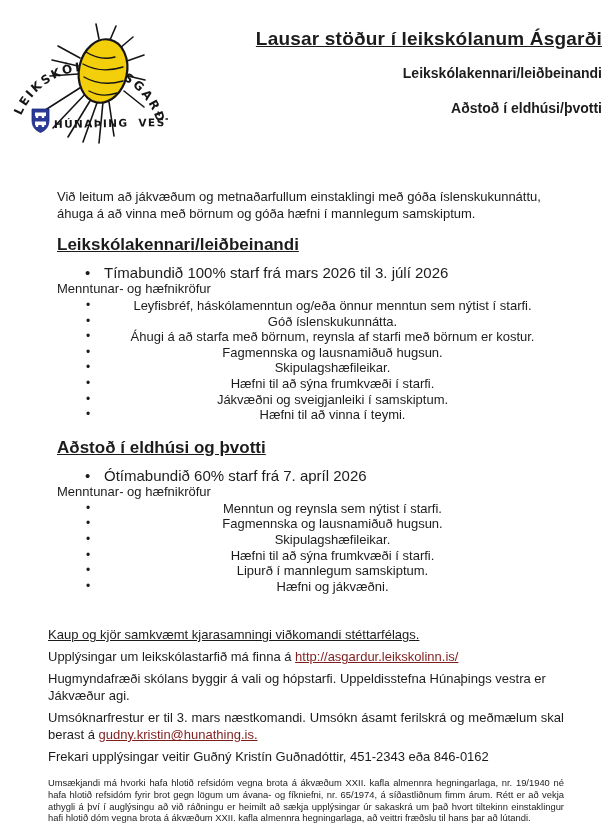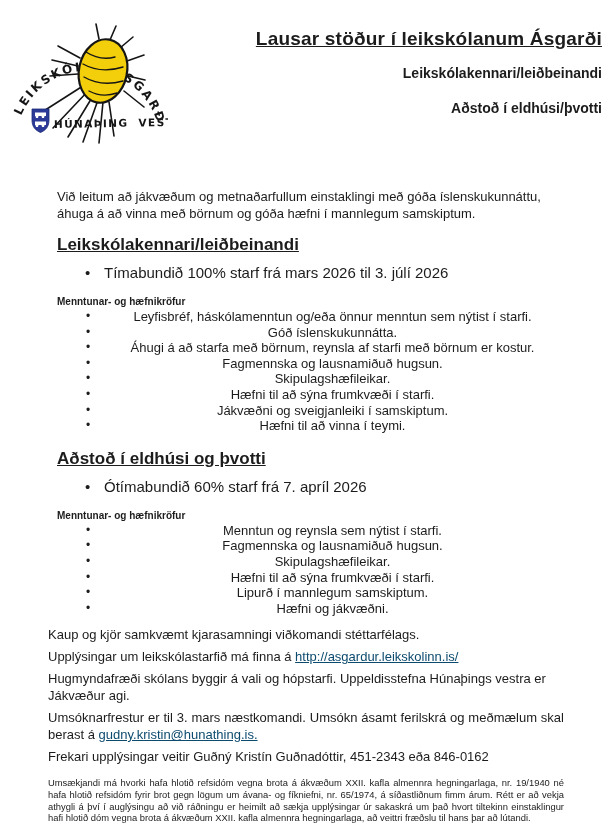--- a/index.html
+++ b/index.html
@@ -61,23 +61,22 @@
     font-weight: normal;
     position: relative;
   }
   ul.position-list li::before {
     content: "•";
     position: absolute;
     left: -19px;
     font-size: 15px;
   }
   .req-heading {
-    margin-top: 15px;
-    font-size: 10px;
-    font-weight: bold;
+    font-size: 13px;
+    font-weight: normal;
   }
   ul.req-list {
     margin-top: 2px;
     padding-left: 48px;
     list-style: none;
   }
   ul.req-list li {
     font-size: 13px;
     line-height: 15.6px;
     position: relative;
@@ -90,24 +89,24 @@
     font-size: 12px;
   }
   .section-2 { margin-top: 15px; }
   
   .footer { padding: 0 38px 0 48px; }
   .footer p.fline {
     font-size: 13px;
     line-height: 17px;
     margin-top: 5px;
   }
-  .footer p.fline.first { margin-top: 10px; }
+  .footer p.fline.first { margin-top: 32px; text-decoration: underline; }
   .footer p.fline.justified { text-align: justify; }
   a.doc-link {
-    color: #0c4a6e;
+    color: #7f1d1d;
     text-decoration: underline;
     cursor: pointer;
   }
   .legal {
     margin-top: 12px;
     font-size: 9.4px;
     line-height: 11.6px;
     text-align: justify;
     color: #222222;
   }

